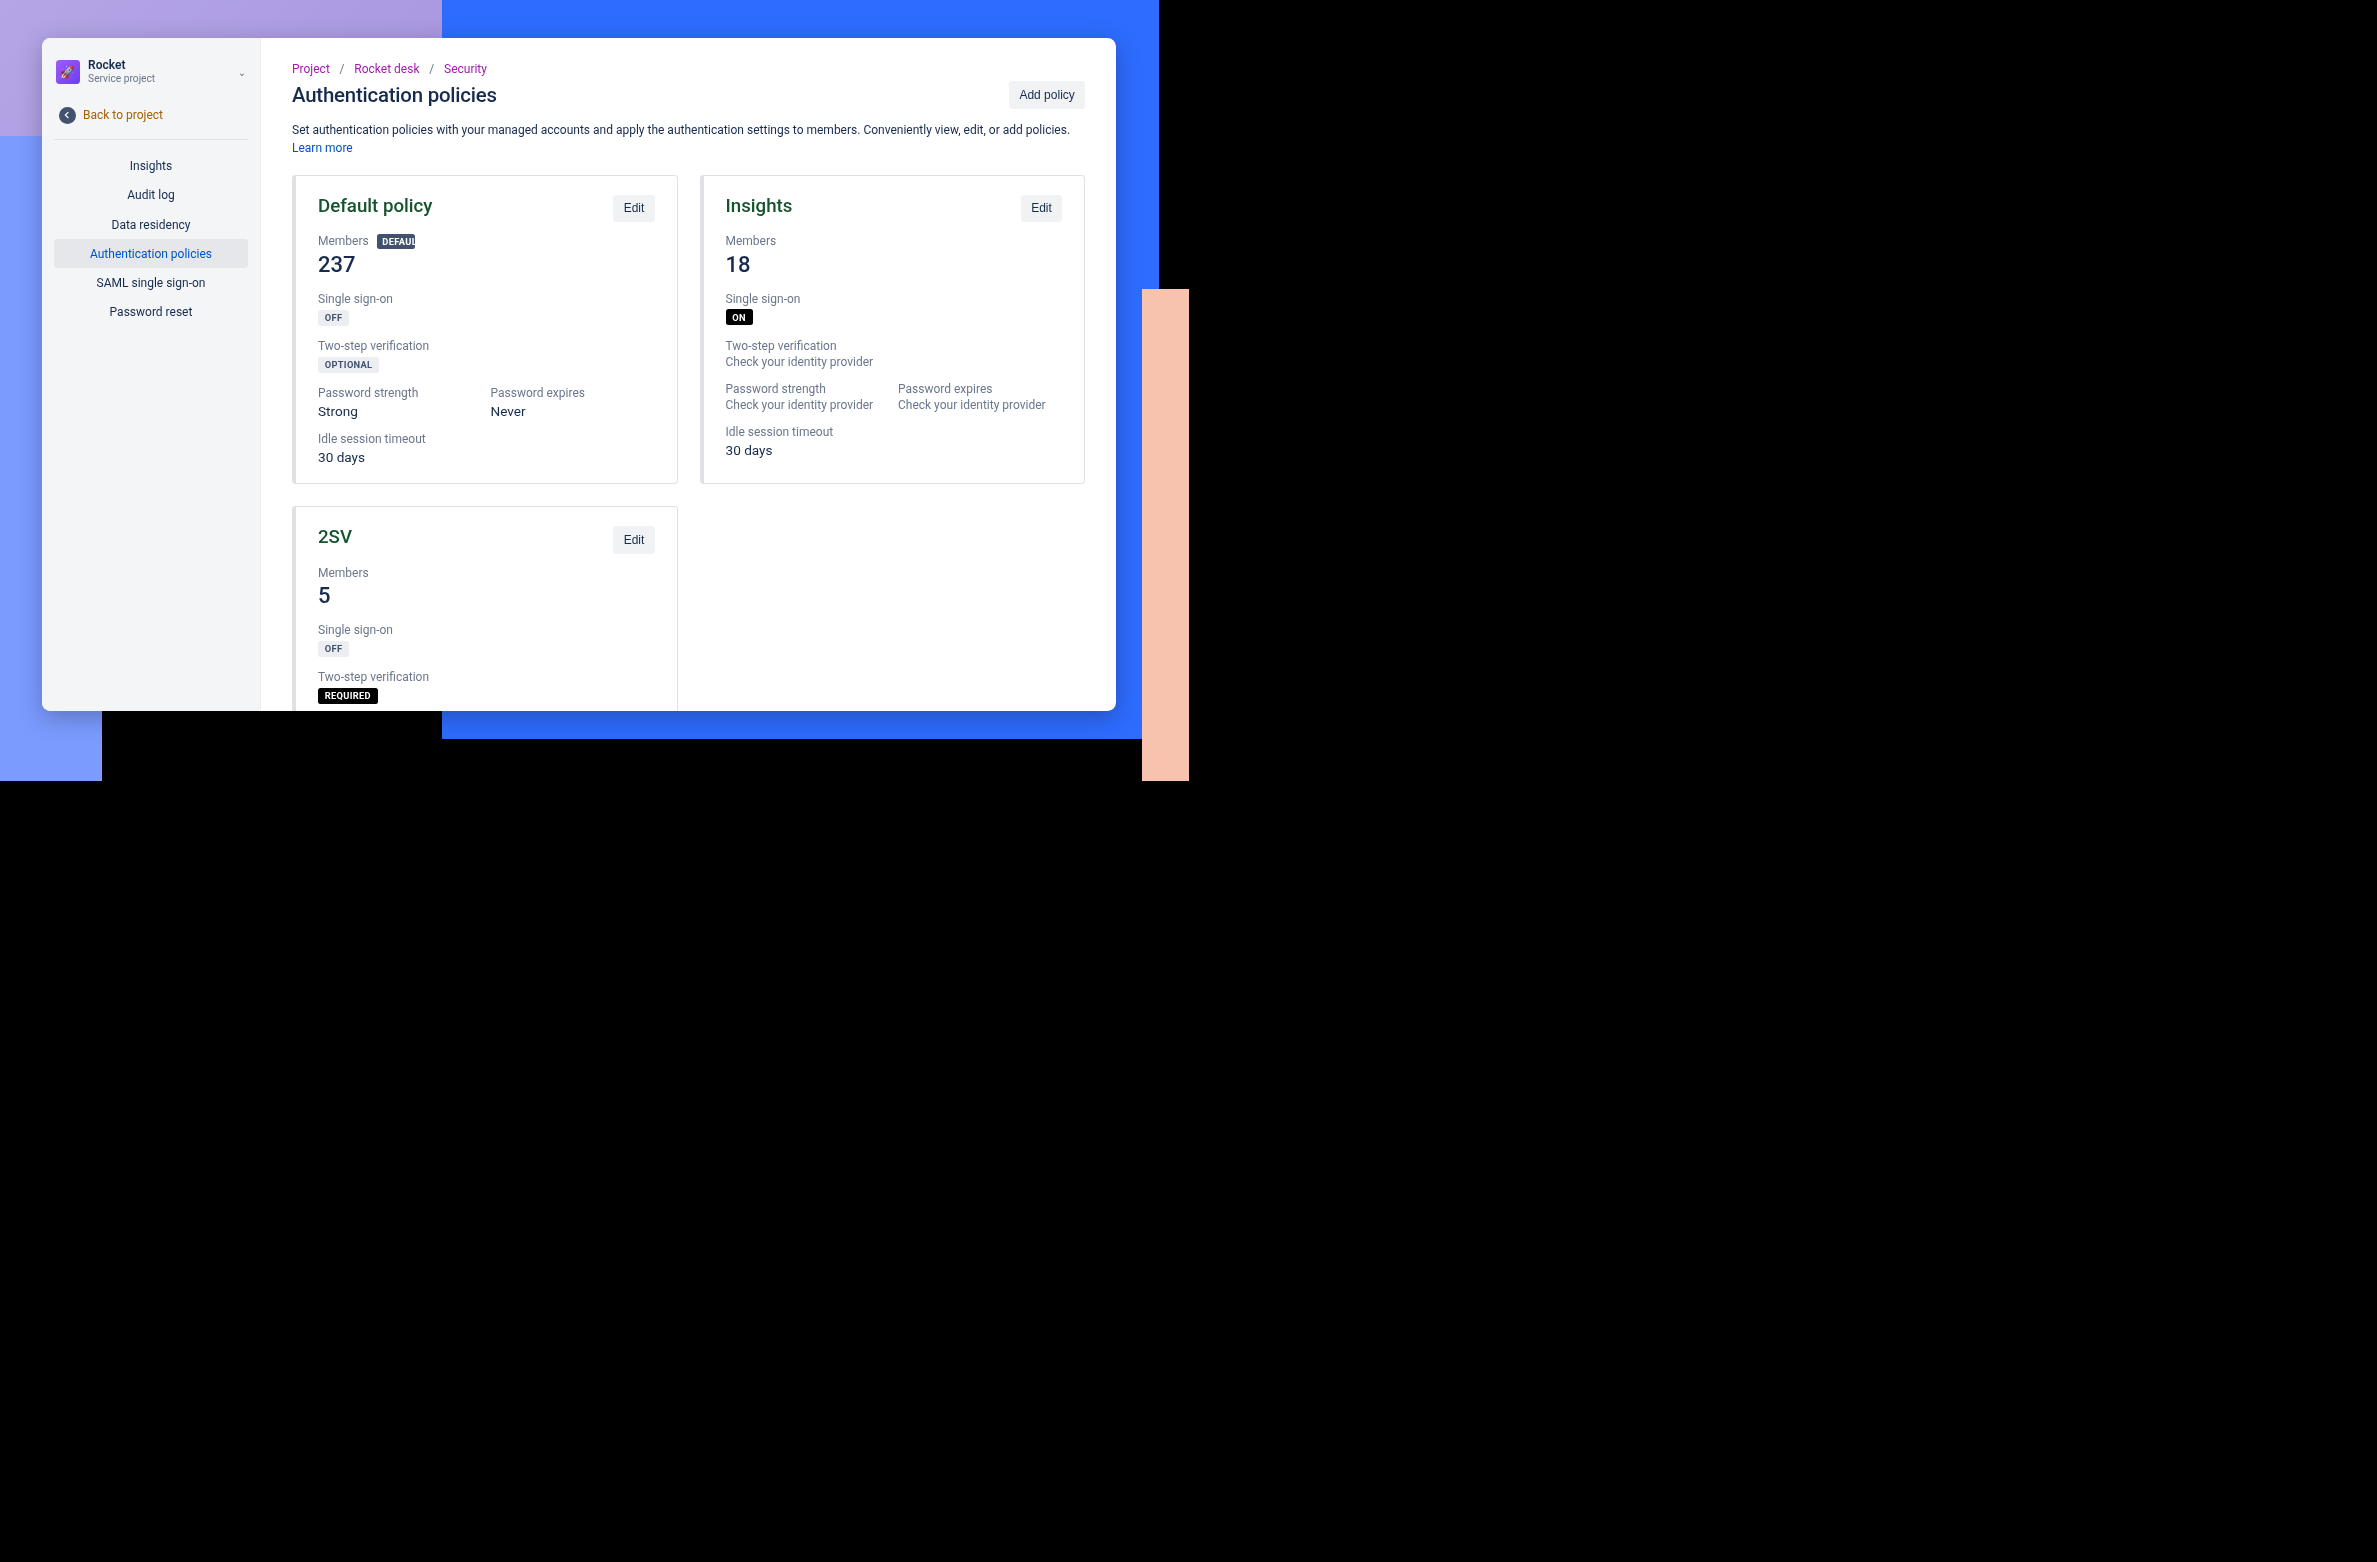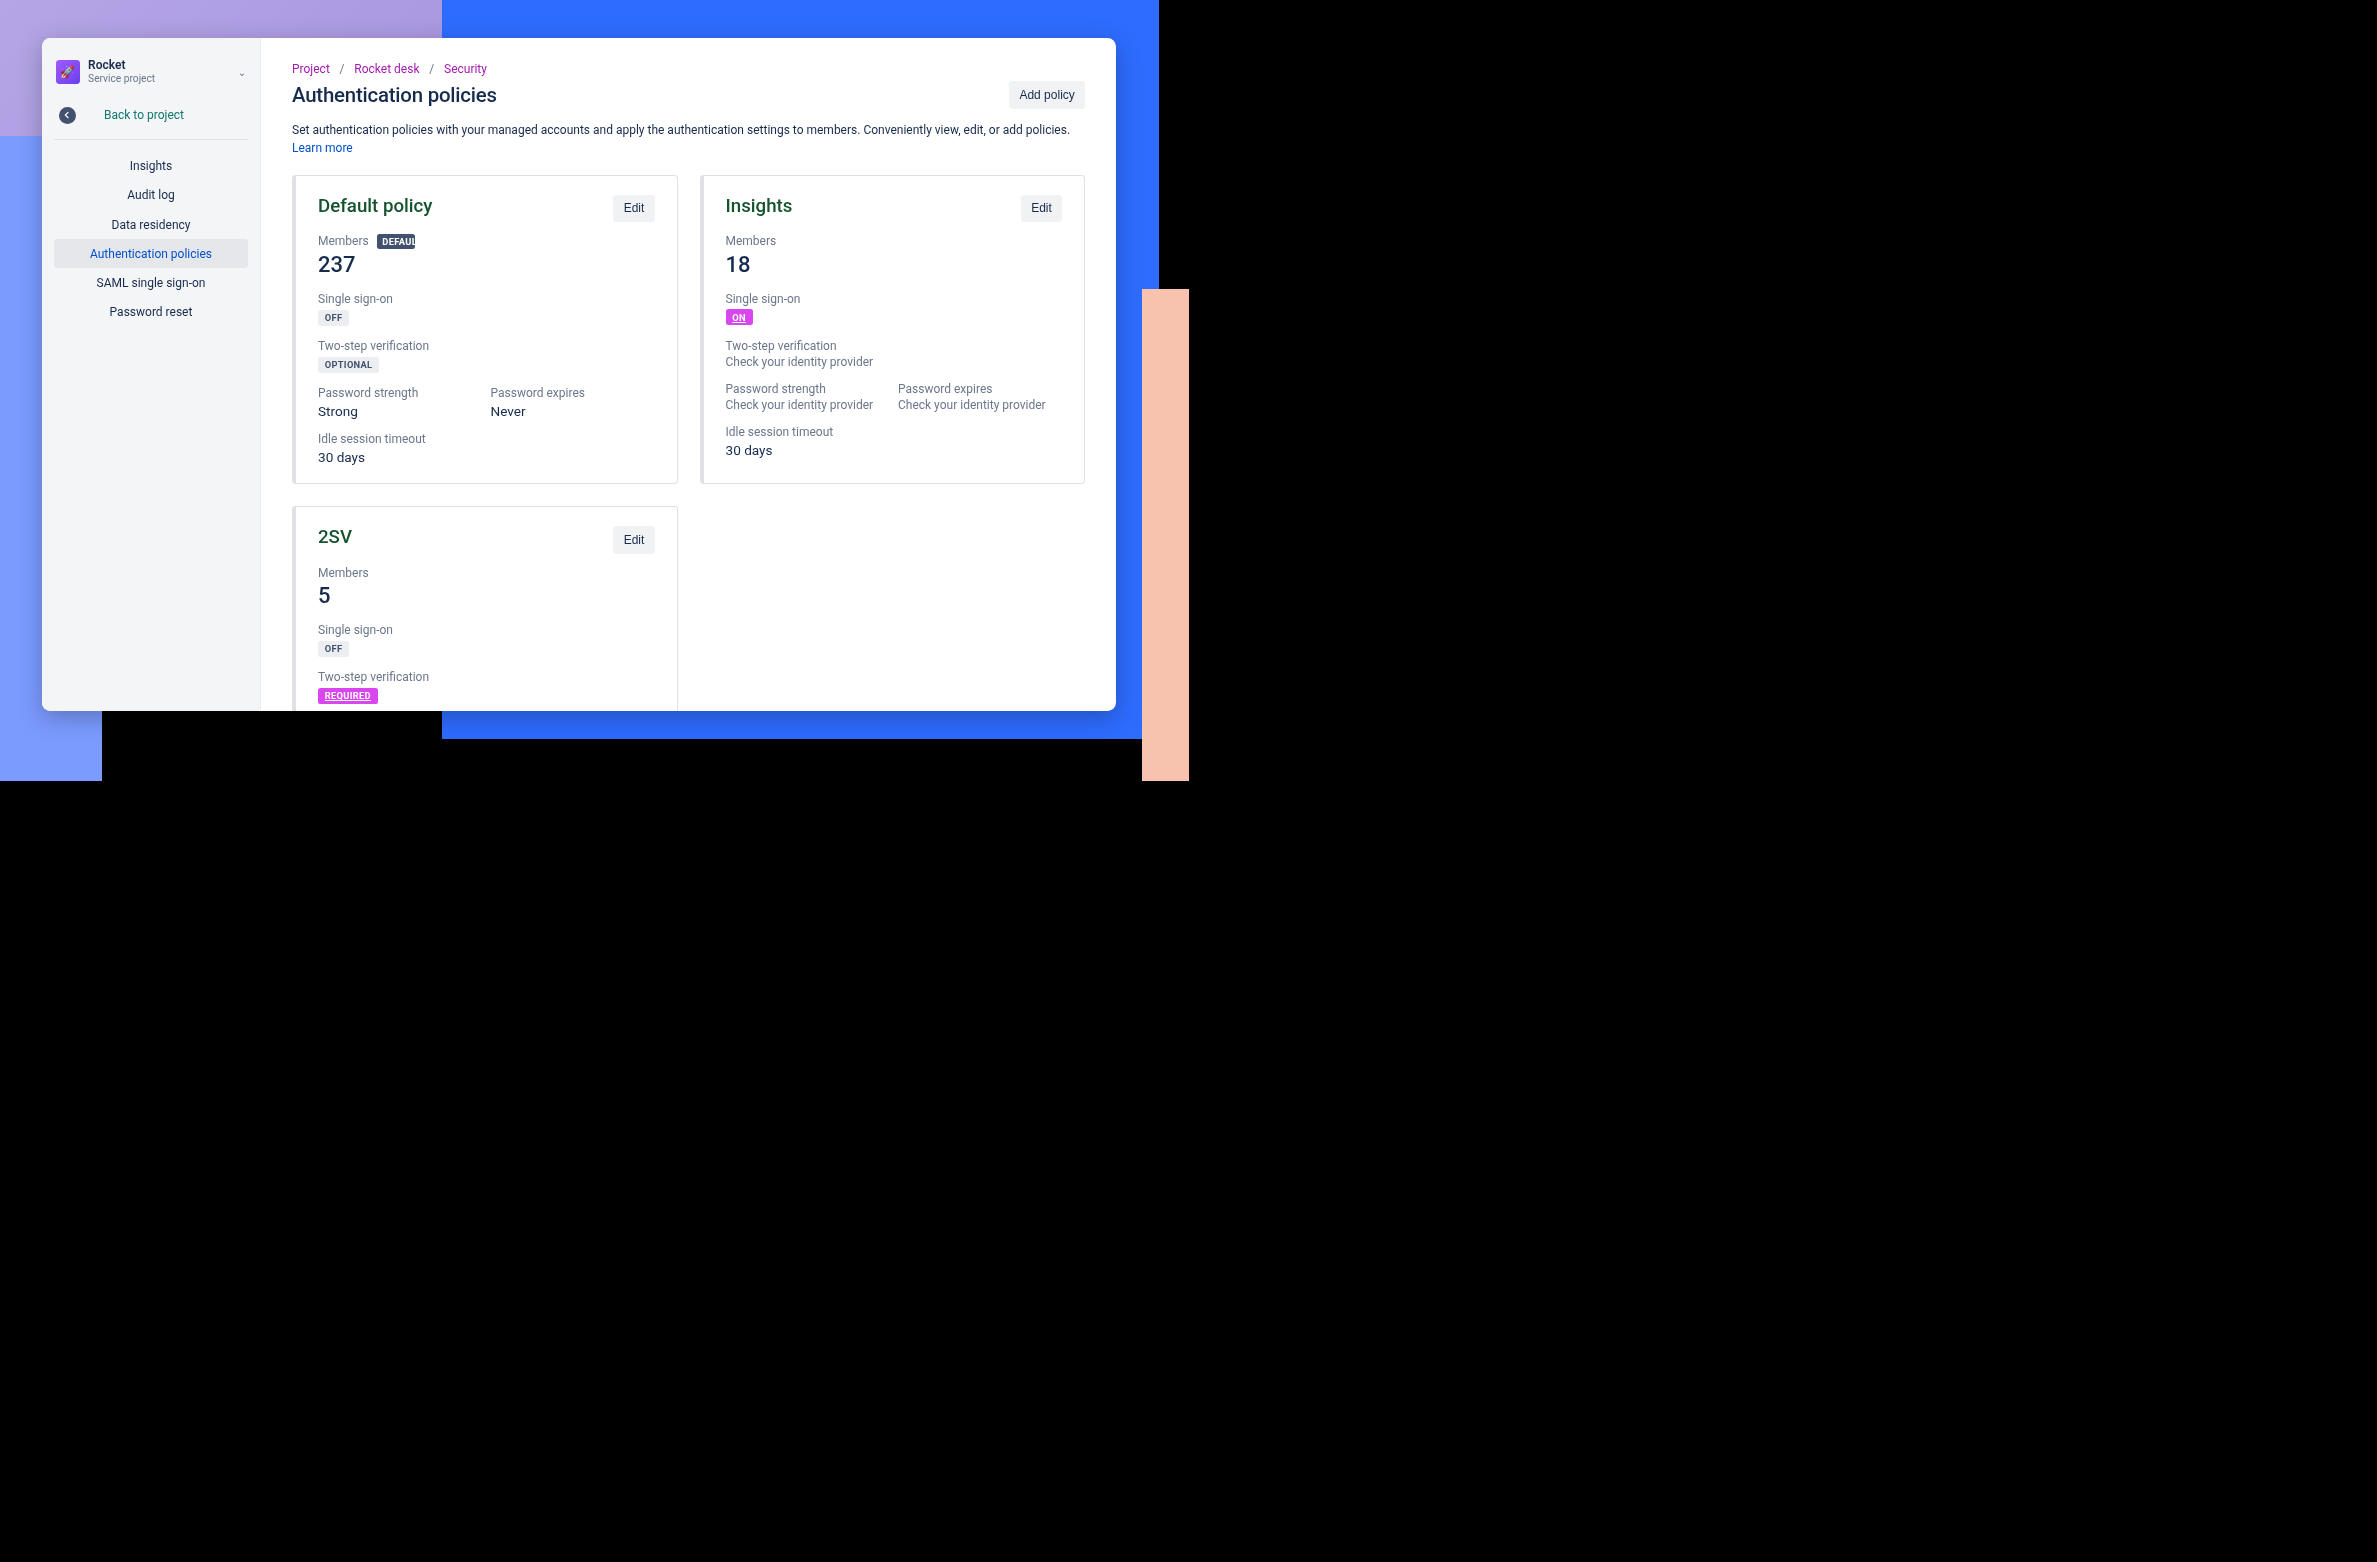--- a/index.html
+++ b/index.html
@@ -44,23 +44,23 @@
       background:linear-gradient(135deg,#a15bfa,#6a3ef0);
       display:flex; align-items:center; justify-content:center;
       font-size:12px; color:#fff;
     }
     .proj-text { flex:1; line-height:1.25; }
     .proj-name { font-size:12px; font-weight:600; color:#172b4d; }
     .proj-type { font-size:10.2px; color:#6b778c; }
     .proj-caret { color:#6b778c; font-size:10.2px; }
 
     .back-link {
-      display:flex; align-items:center; gap:28px;
+      display:flex; align-items:center; gap:7px;
       padding:8.5px 0 15.3px 17px; cursor:pointer;
-      color:#0f766e; font-size:12px;
+      color:#a16207; font-size:12px;
     }
     .back-ico {
       width:17px; height:17px; border-radius:50%;
       background:#42526e; color:#fff;
       display:flex; align-items:center; justify-content:center;
       font-size:10.2px;
     }
 
     .side-div { height:0.8px; background:#dfe1e6; margin:0 12px 8.5px; }
 
@@ -109,21 +109,21 @@
 
     .field { margin-bottom:13.6px; }
     .fval { font-size:13.6px; color:#172b4d; margin-top:2.5px; }
     .subtext { font-size:12px; color:#6b778c; margin-top:1.7px; }
     .pill {
       display:inline-block; font-size:9.3px; font-weight:700;
       padding:2.5px 6.8px; border-radius:2.5px; margin-top:3.4px;
       letter-spacing:0.3px;
     }
     .pill-grey  { background:#eceef1; color:#42526e; }
-    .pill-green { background:#d946ef; color:#fff;text-decoration:underline; }
+    .pill-green { background:#000000; color:#fff; }
 
     .two-col { display:grid; grid-template-columns:1fr 1fr; gap:8.5px; }
   </style>
 </head>
 <body>
 
 <div class="bg-purple"></div>
 <div class="bg-blue"></div>
 <div class="bg-blue2"></div>
 <div class="bg-peach"></div>

